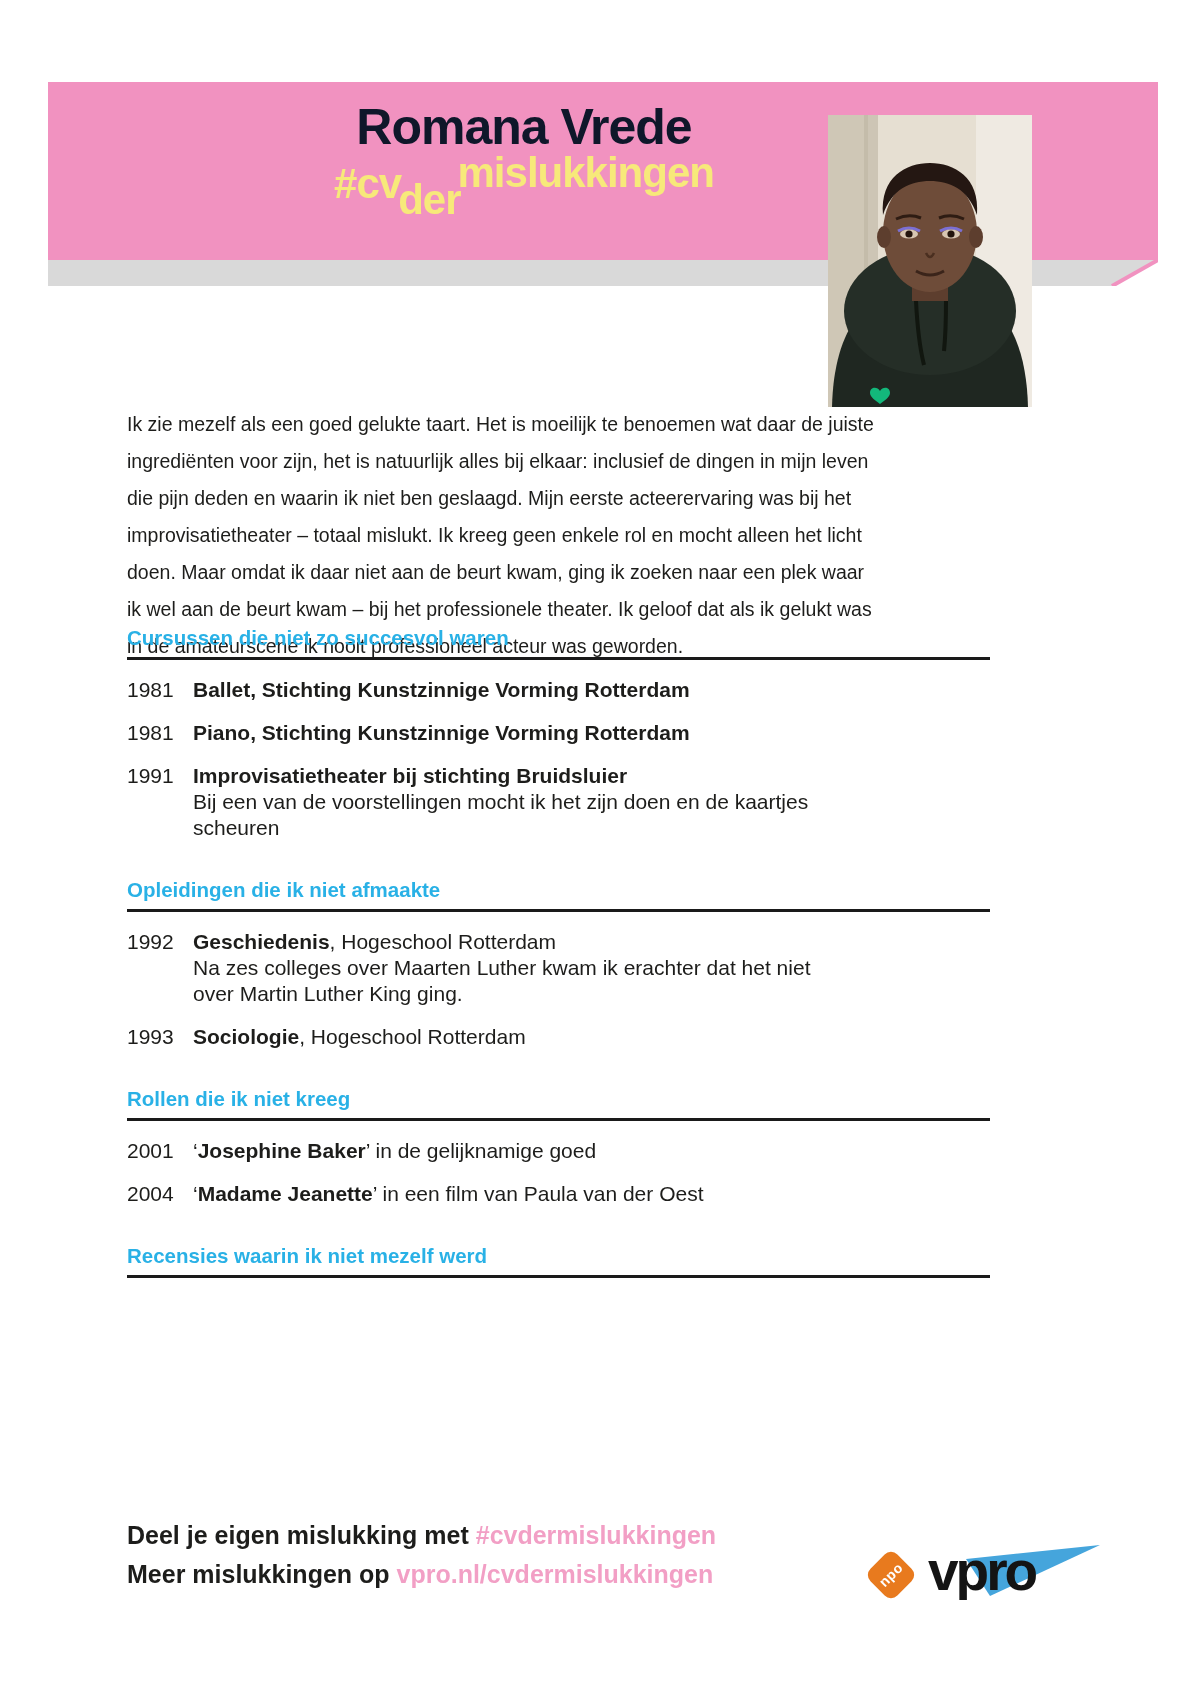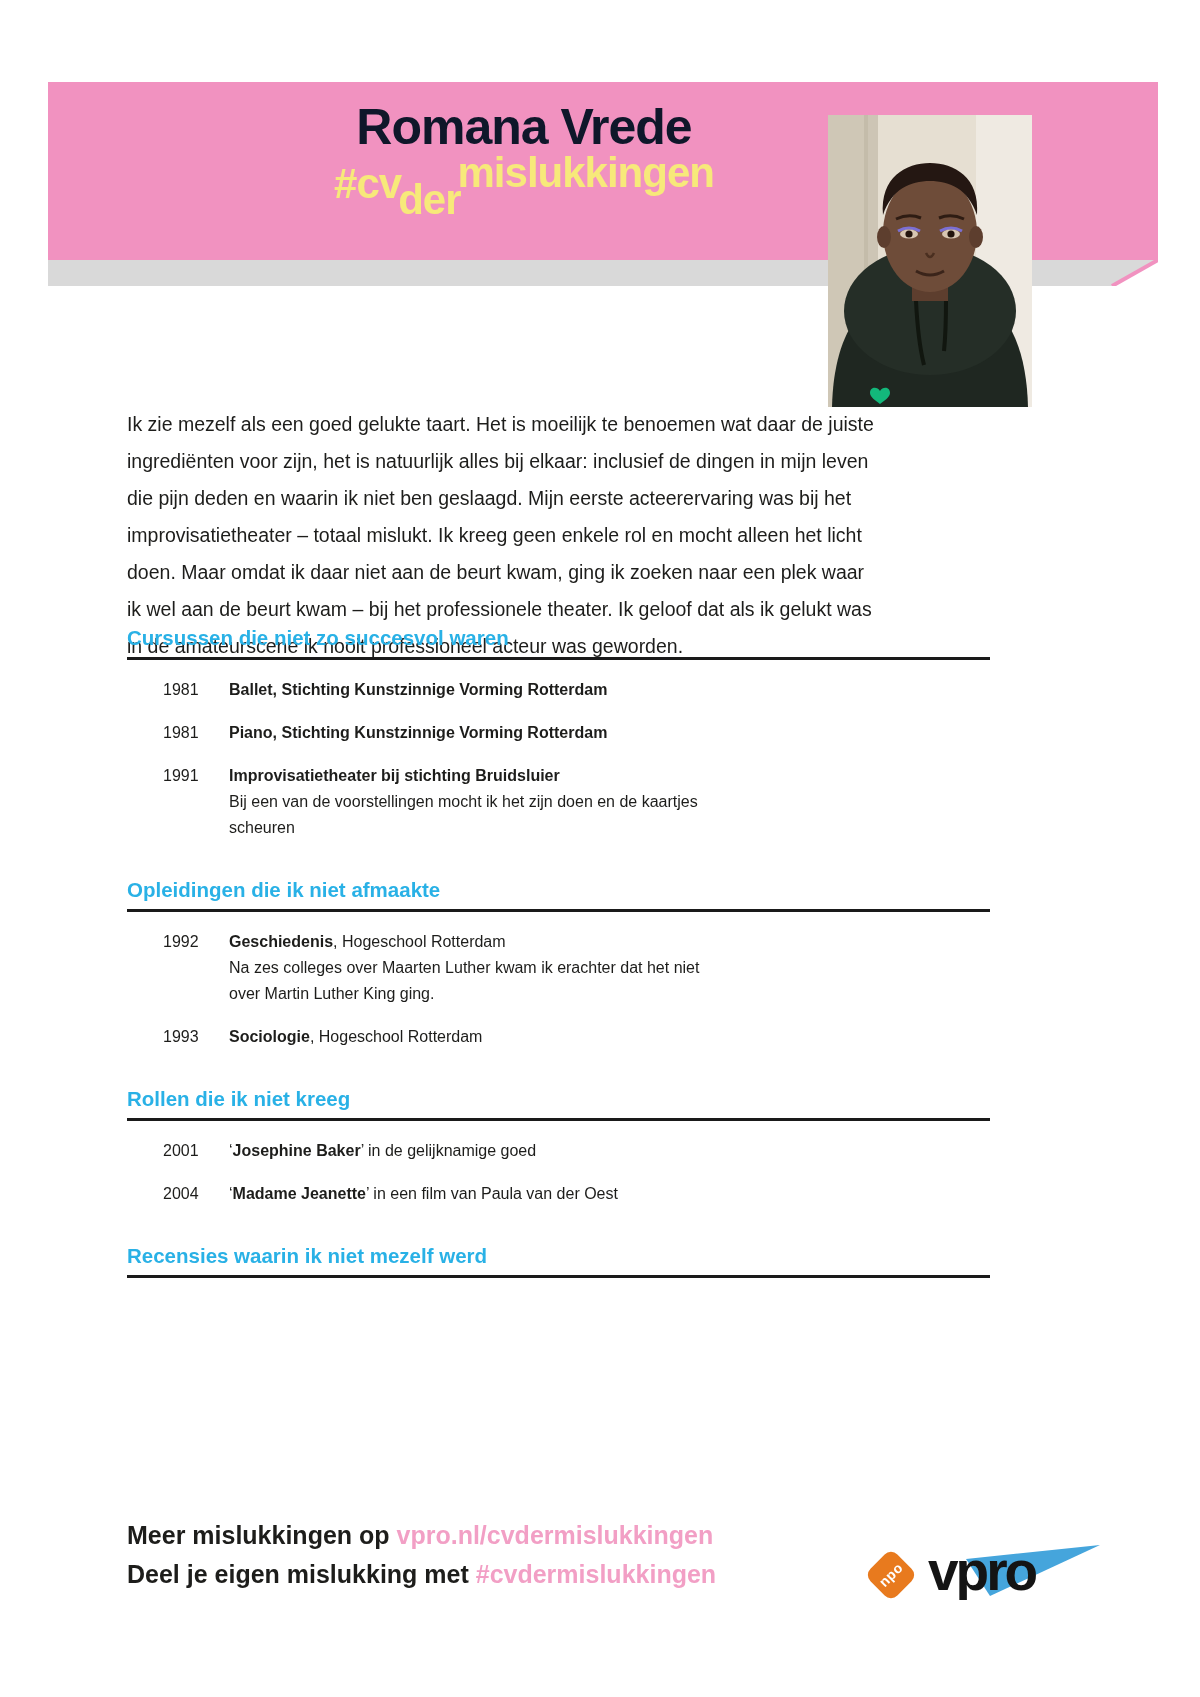--- a/index.html
+++ b/index.html
@@ -20,21 +20,21 @@
   .photo{position:absolute;left:828px;top:115px;width:204px;height:292px;}
   
   .profile{position:absolute;left:127px;top:295px;font-size:20.5px;font-weight:bold;line-height:27px;}
   
   .intro{position:absolute;left:127px;top:406px;width:890px;font-size:19.5px;line-height:37px;white-space:pre-line;}
   
   .content{position:absolute;left:127px;top:626px;width:863px;}
   .section{margin-bottom:37px;}
   .section-title{color:var(--blue,#29b1e6);font-size:20.5px;font-weight:bold;
     padding-bottom:7px;border-bottom:3px solid #1a1a1a;}
-  .entry{display:flex;margin-top:17px;font-size:16px;line-height:26px;margin-left:36px;}
+  .entry{display:flex;margin-top:17px;font-size:21px;line-height:26px;}
   .entry-year{width:66px;flex:none;}
   .entry-bold{font-weight:bold;}
   .entry-detail{white-space:pre-line;}
   
   .footer-text{position:absolute;left:127px;top:1516px;font-size:25px;font-weight:bold;line-height:39px;}
   .footer-link{color:var(--fpink,#f29fc5);text-decoration:none;cursor:pointer;}
   .logo-npo{position:absolute;left:872px;top:1556px;width:38px;height:38px;
     background:var(--orange,#e87a1e);border-radius:9px;transform:rotate(45deg);
     display:flex;align-items:center;justify-content:center;}
   .logo-npo span{transform:rotate(-90deg);color:#fff;font-weight:bold;font-size:14px;letter-spacing:.5px;}
@@ -175,22 +175,22 @@
   </div>
 </div>
   </div>
 
   <div class="section">
     <div class="section-title">Recensies waarin ik niet mezelf werd</div>
   </div>
 </div>
 
   <div class="footer-text">
+    <div><span>Deel je eigen mislukking met </span><span class="footer-link">#cvdermislukkingen</span></div>
     <div><span>Meer mislukkingen op </span><span class="footer-link">vpro.nl/cvdermislukkingen</span></div>
-    <div><span>Deel je eigen mislukking met </span><span class="footer-link">#cvdermislukkingen</span></div>
   </div>
 
   <div class="logo-npo">
     <span>npo</span>
   </div>
   <div class="logo-vpro">
     <svg width="172" height="58" viewBox="0 0 172 58">
       <polygon points="38,17 172,3 62,54" fill="#45a5dc"></polygon>
       <text x="0" y="48" font-family="Liberation Sans, sans-serif" font-size="55" font-weight="bold" fill="#141414" letter-spacing="-3">vpro</text>
     </svg>

